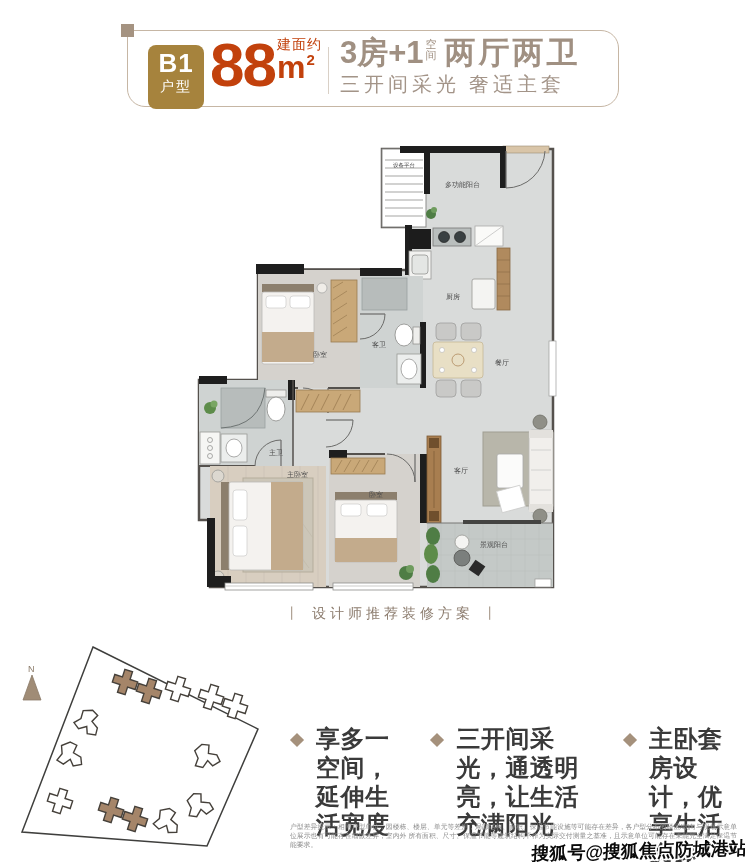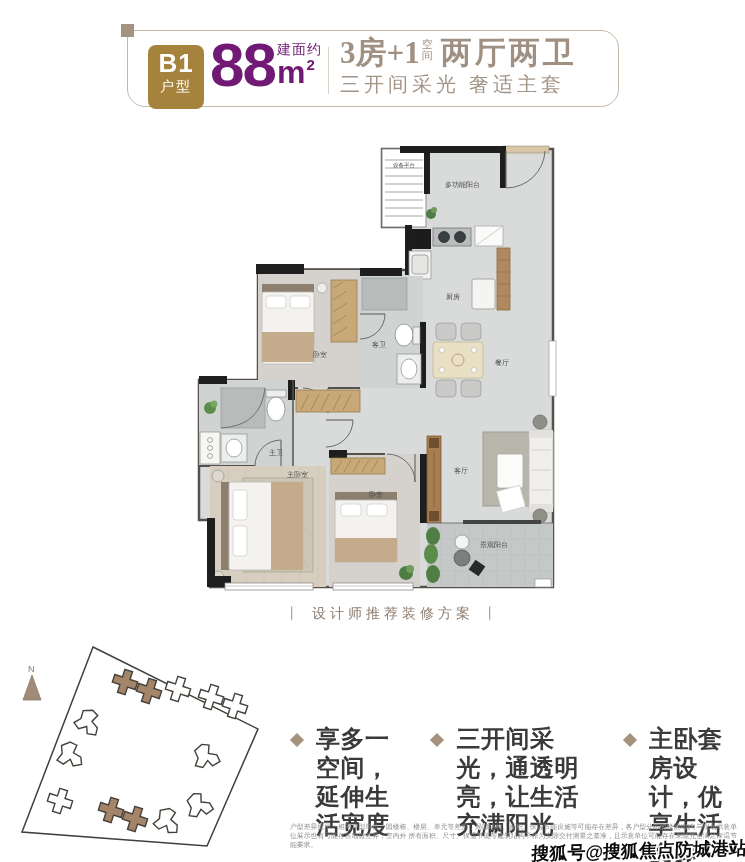--- a/index.html
+++ b/index.html
@@ -7,30 +7,30 @@
         font-family:"Liberation Sans","DejaVu Sans",sans-serif;}
 
   
   .header-box{position:absolute;left:127px;top:30px;width:490px;height:75px;
               border:1px solid #c6b6a4;border-radius:0 18px 18px 18px;}
   .corner-square{position:absolute;left:121px;top:24px;width:13px;height:13px;background:#a59381;}
   .badge{position:absolute;left:148px;top:45px;width:56px;height:64px;background:#a6833d;
          border-radius:8px;color:#fff;text-align:center;line-height:1;}
   .badge .b1{display:block;font-size:26px;font-weight:bold;margin-top:5px;letter-spacing:1px;}
   .badge .hx{display:block;font-size:14px;margin-top:3px;letter-spacing:2px;}
-  .area{position:absolute;left:210px;top:36px;display:flex;align-items:center;color:#701a75;}
+  .area{position:absolute;left:210px;top:36px;display:flex;align-items:flex-start;color:#c2410c;}
   .area .num{font-size:62px;font-weight:bold;line-height:58px;letter-spacing:-2px;}
   .area .unit-col{display:flex;flex-direction:column;margin-left:2px;padding-bottom:4px;}
   .area .unit-label{font-size:14px;letter-spacing:1px;margin-bottom:0;}
   .area .unit-row{display:flex;align-items:flex-start;line-height:1;}
   .area .unit-m{font-size:32px;font-weight:bold;line-height:26px;}
   .area .unit-sup{font-size:15px;font-weight:bold;line-height:12px;margin-left:1px;}
   .hdr-divider{position:absolute;left:328px;top:47px;width:1px;height:47px;background:#d9d0c6;}
   .headline{position:absolute;left:340px;top:37px;color:#a09082;line-height:1;}
-  .headline .l1{display:flex;align-items:flex-start;font-size:31px;font-weight:bold;font-family:Liberation Serif, serif;}
+  .headline .l1{display:flex;align-items:flex-start;font-size:31px;font-weight:bold;}
   .headline .stack{display:flex;flex-direction:column;font-size:11px;font-weight:normal;
                    line-height:11px;margin:2px 8px 0 2px;letter-spacing:0;}
   .headline .l1 .seg2{letter-spacing:3px;}
   .headline .l2{font-size:20px;letter-spacing:4px;margin-top:6px;color:#a39488;font-family:Liberation Serif, serif;}
 
   
   .plan-svg{position:absolute;left:163px;top:136px;}
 
   
   .caption{position:absolute;left:168px;top:605px;width:450px;text-align:center;

